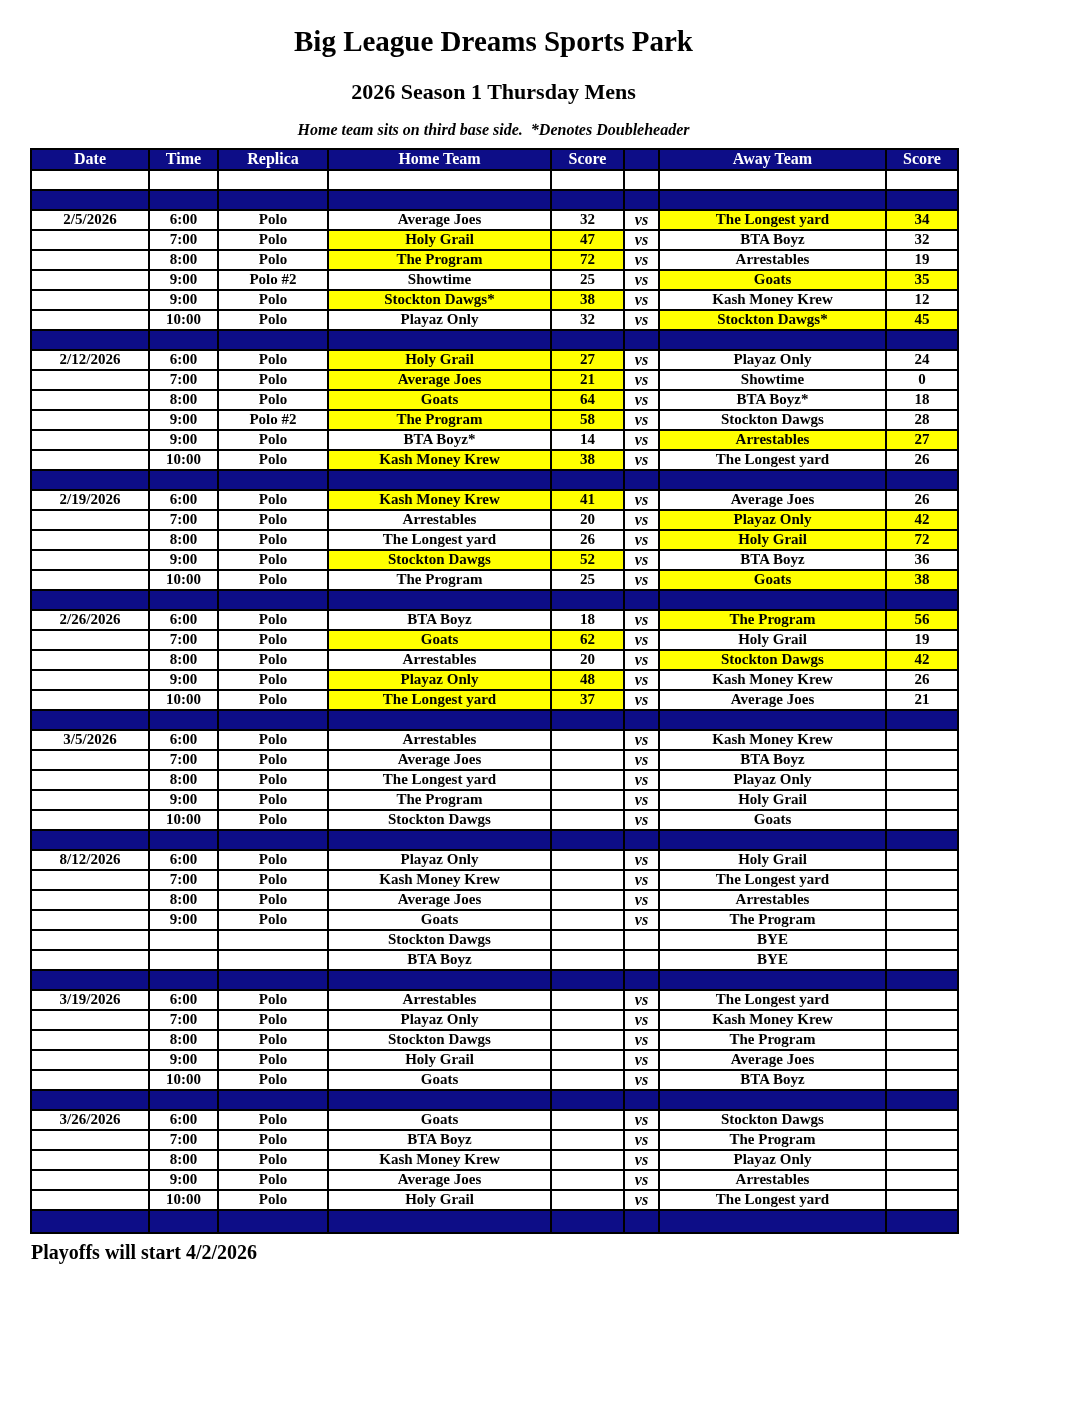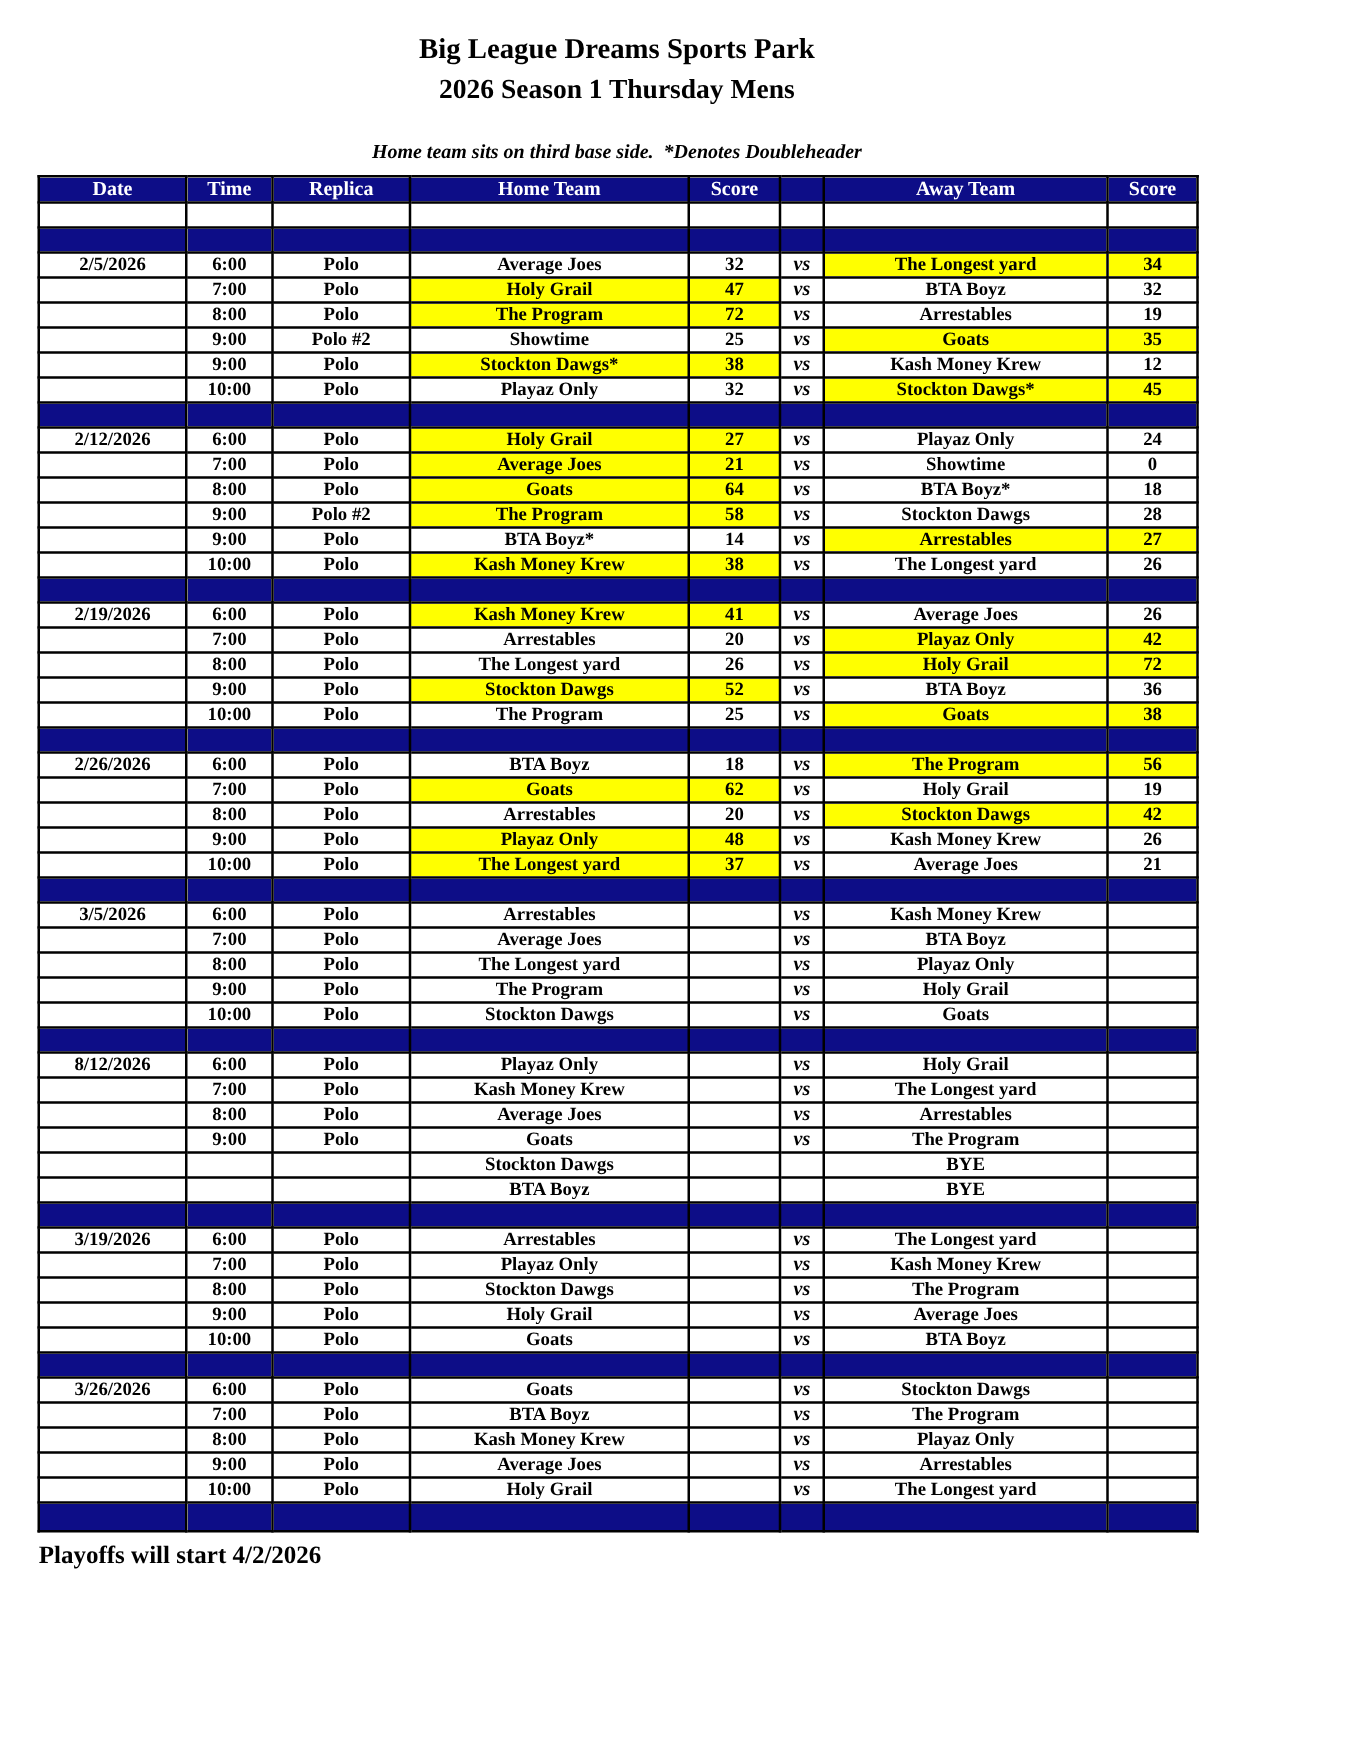--- a/index.html
+++ b/index.html
@@ -4,23 +4,23 @@
 <style>
   :root { --navy:#0d0d87; --yellow:#ffff00; }
   * { box-sizing: border-box; }
   html, body { margin:0; padding:0; background:#fff; }
   body {
     width:1088px; height:1408px;
     font-family:"Liberation Serif", serif;
     color:#000;
   }
   .titles { width:927px; margin:26px 0 0 30px; text-align:center; }
-  .title    { font-size:23px; font-weight:bold; line-height:1.1; }
-  .subtitle { font-size:22px; font-weight:bold; margin-top:8px; line-height:1.1; }
-  .note     { font-size:16px; font-weight:bold; font-style:italic; margin-top:30px;
+  .title    { font-size:29px; font-weight:bold; line-height:1.1; }
+  .subtitle { font-size:22px; font-weight:bold; margin-top:22px; line-height:1.1; }
+  .note     { font-size:16px; font-weight:bold; font-style:italic; margin-top:17px;
               line-height:1.1; white-space:pre-wrap; }
   table.sched {
     border-collapse:collapse; table-layout:fixed;
     width:927px; margin:9px 0 0 30px;
   }
   .sched th, .sched td {
     border:2px solid #000; height:20px; padding:0 2px;
     text-align:center; vertical-align:middle;
     font-weight:bold; font-size:15px; line-height:1;
     overflow:hidden; white-space:nowrap;

